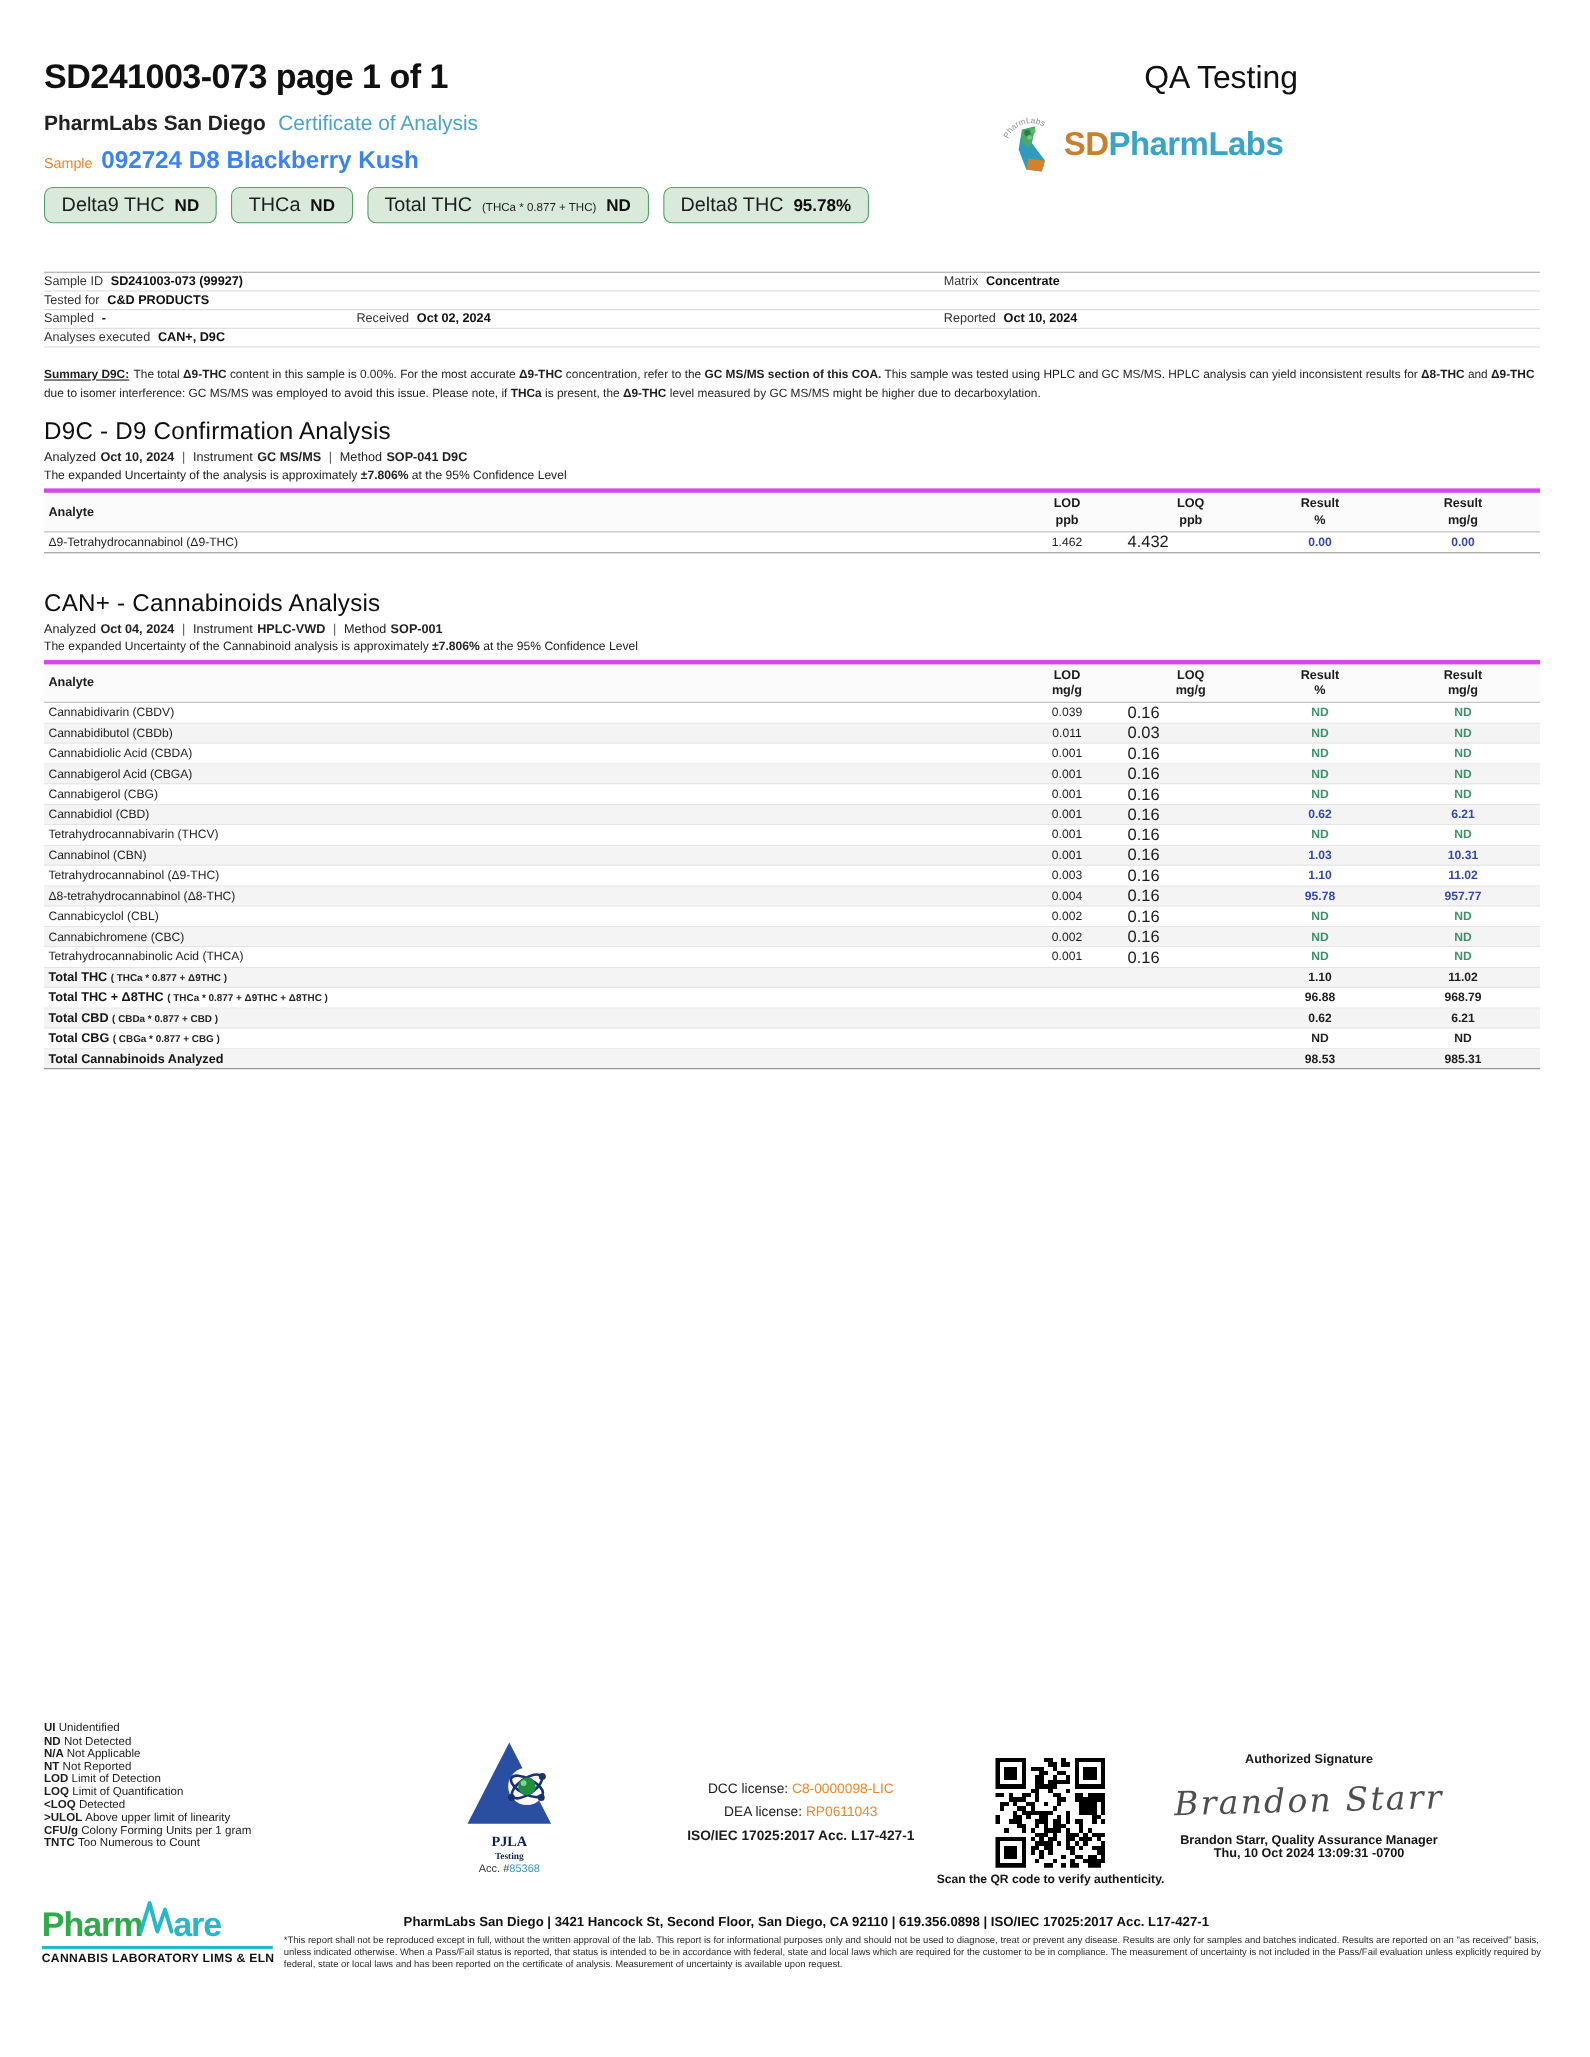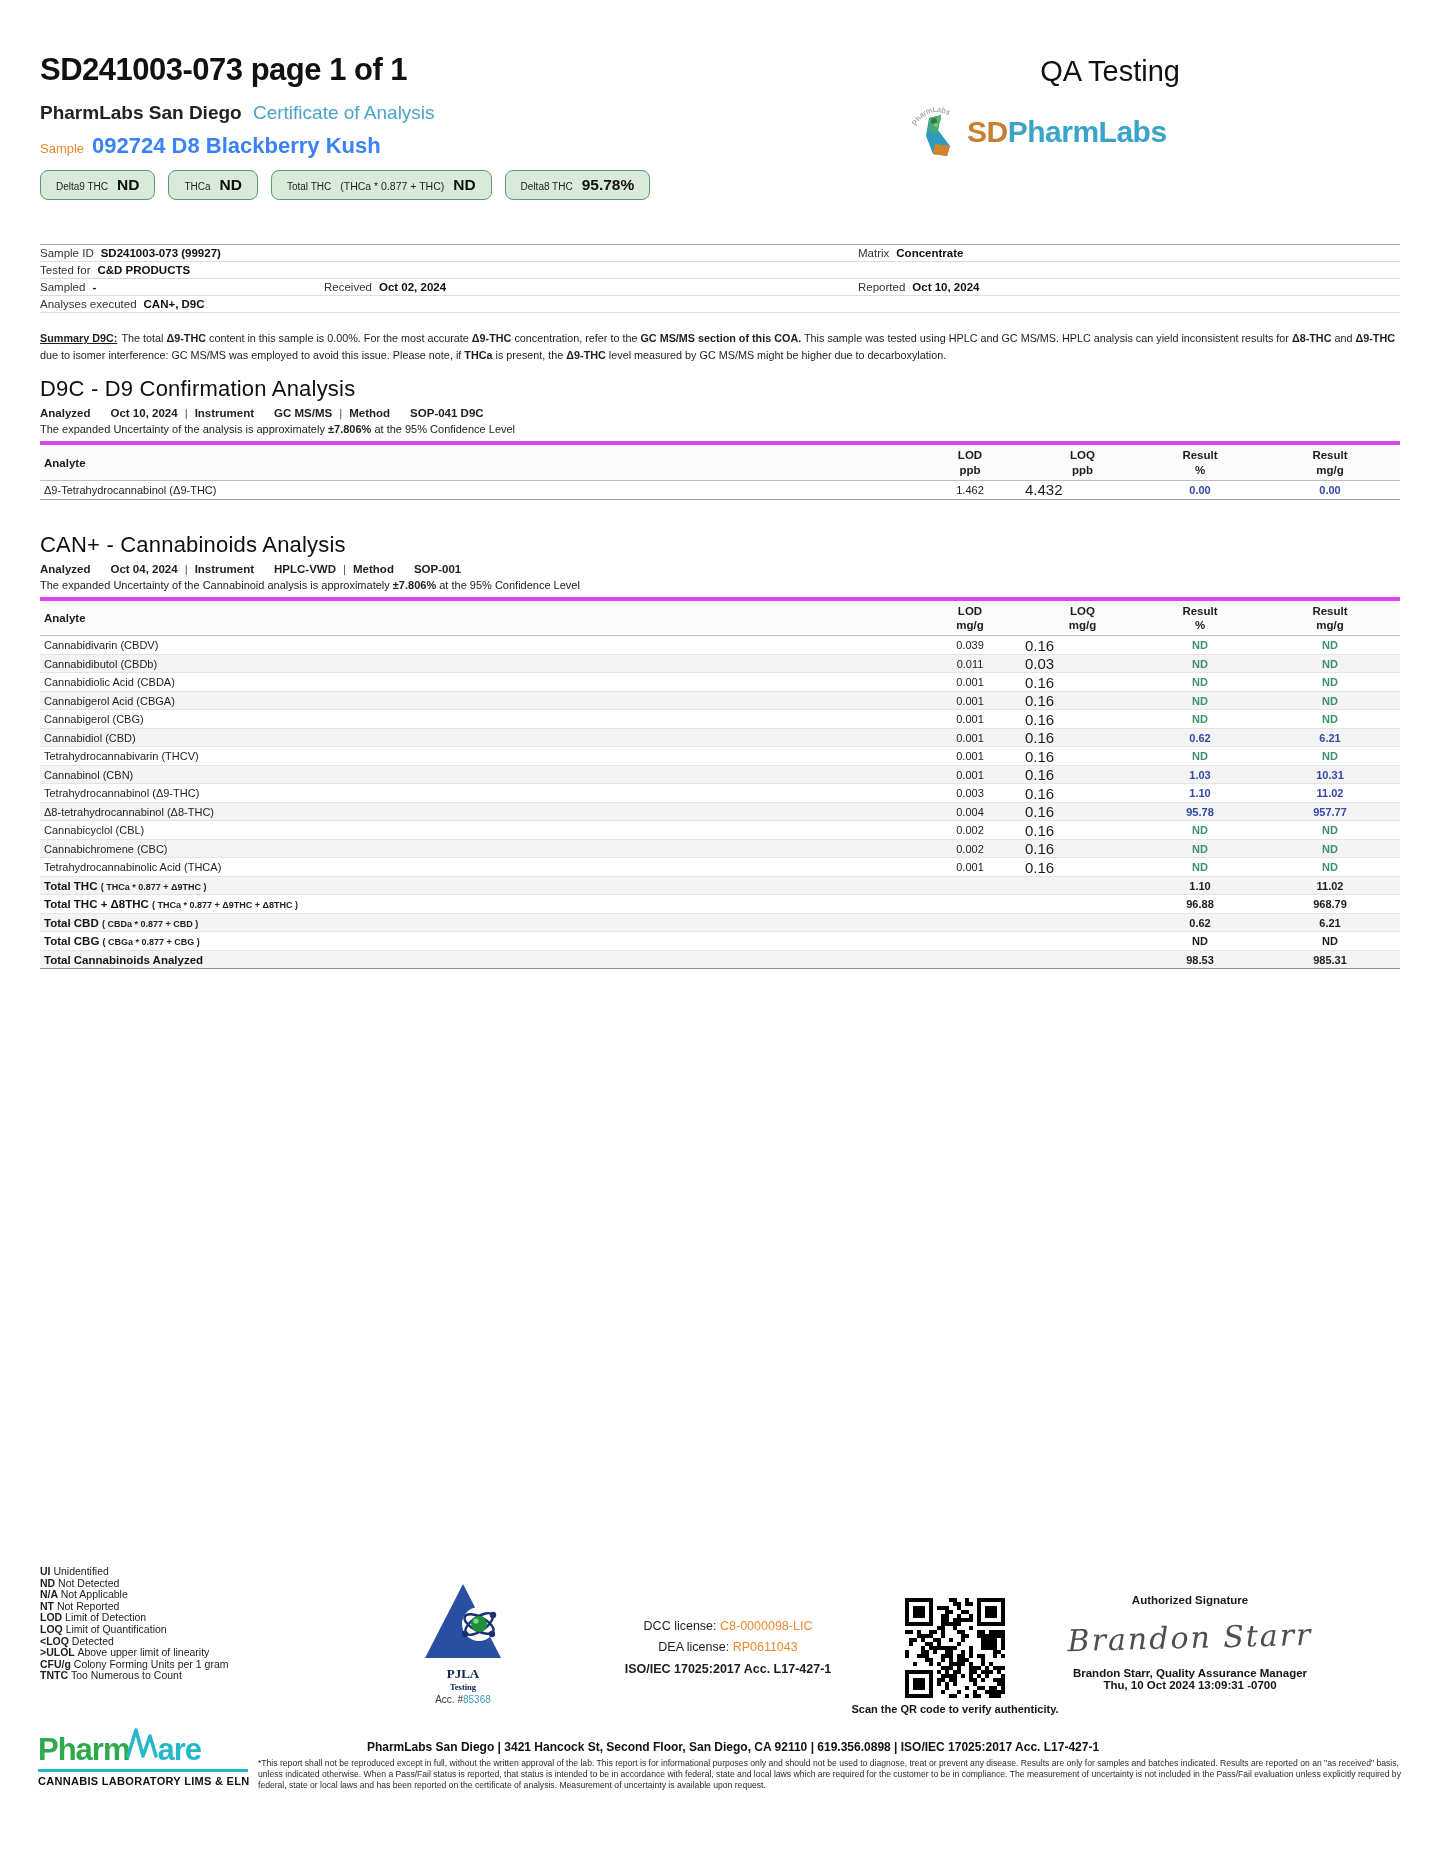--- a/index.html
+++ b/index.html
@@ -15,38 +15,38 @@
   .brand-row{margin-top:14px;font-size:19px;}
   .lab-name{font-weight:700;color:#222;}
   .doc-type{color:#4ba3c7;font-weight:500;margin-left:6px;}
 
   .sample-row{margin-top:9px;display:flex;align-items:baseline;}
   .sample-label{color:#f0862c;font-size:13px;font-weight:400;margin-right:8px;}
   .sample-name{font-size:22px;font-weight:700;color:#3b82f6;}
 
   .badges{margin-top:11px;display:flex;gap:13px;}
   .badge{border:1.5px solid #55a06b;background:#d9e9da;border-radius:8px;padding:5px 15px;display:flex;align-items:baseline;gap:9px;}
-  .badge .b-label{font-size:10px;font-weight:500;color:#1d1d1d;}
+  .badge .b-label{font-size:18px;font-weight:500;color:#1d1d1d;}
   .badge .b-note{font-size:10.5px;color:#1d1d1d;}
   .badge .b-value{font-size:15.5px;font-weight:700;color:#0f0f0f;}
 
   
   .info-table{margin-top:44px;border-top:1px solid #a8a8a8;font-size:11.5px;}
   .info-row{position:relative;height:16px;border-bottom:1px solid #dcdcdc;}
   .info-cell{position:absolute;top:2px;white-space:nowrap;}
   .info-cell .lbl{color:#333;margin-right:7px;}
   .info-cell .val{font-weight:700;color:#101010;}
 
   .summary{margin-top:17px;font-size:10.8px;line-height:1.55;color:#1e1e1e;width:1360px;}
   .summary .s-label{font-weight:700;text-decoration:underline;margin-right:4px;}
   .summary b{font-weight:700;}
 
   .section-title{font-size:22px;font-weight:500;color:#0f0f0f;margin-top:13px;letter-spacing:0.2px;}
   .meta-line{margin-top:5px;font-size:11.5px;color:#222;}
-  .meta-line .m-label{font-weight:700;margin-right:20px;}
+  .meta-line .m-label{font-weight:400;margin-right:4px;}
   .meta-line .m-value{font-weight:700;}
   .meta-line .m-sep{margin:0 7px;color:#555;}
   .uncert{margin-top:4px;font-size:11px;color:#222;}
   .uncert b{font-weight:700;}
 
   
   .atable{margin-top:6px;width:1360px;}
   .thead{display:flex;align-items:center;border-top:4px solid #d946ef;border-bottom:1px solid #bdbdbd;background:#fbfbfb;padding:3px 0;}
   .thead .h{font-size:11.5px;font-weight:700;color:#1c1c1c;text-align:center;line-height:1.25;}
   .trow{display:flex;align-items:center;height:17.5px;border-bottom:1px solid #e4e4e4;}

